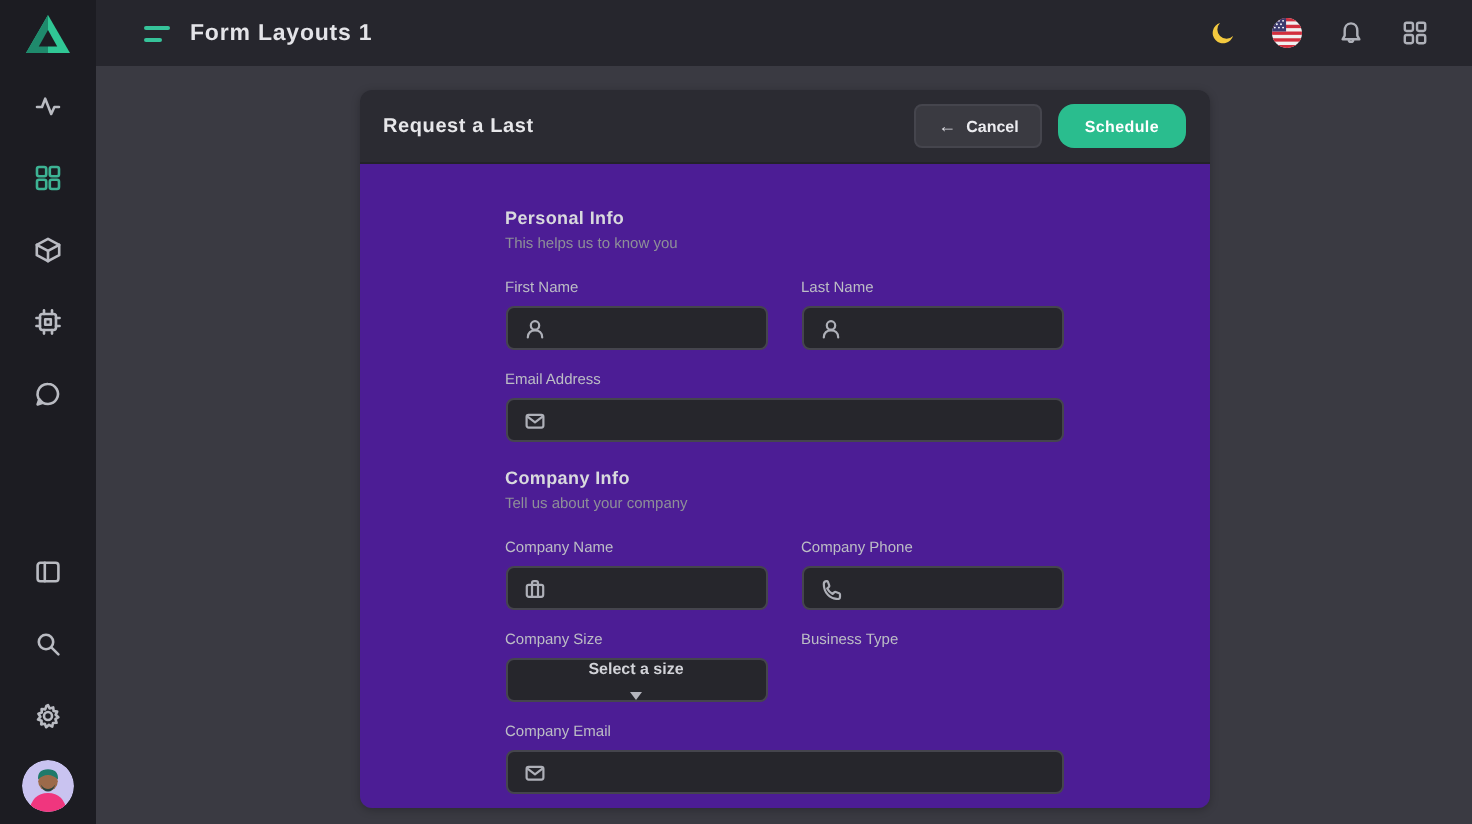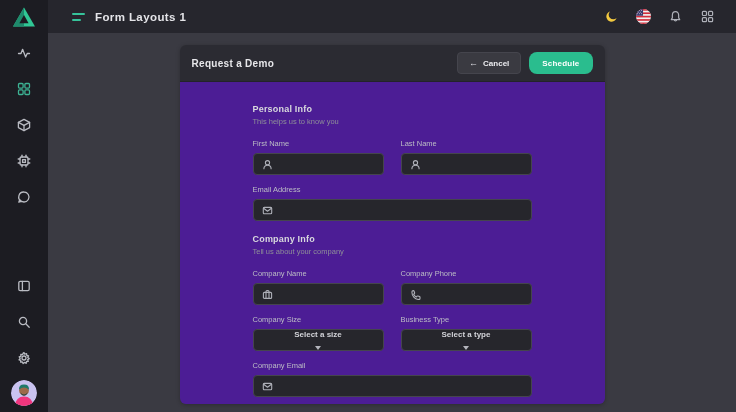--- a/index.html
+++ b/index.html
@@ -206,21 +206,21 @@
             <rect x="8.1" y="8.1" width="4.4" height="4.4" rx="1"></rect>
           </svg>
         </button>
       </div>
     </header>
 
     <div class="content">
       <section class="card">
 
         <div class="card-header">
-          <div class="card-title">Request a Demo</div>
+          <div class="card-title">Request a Last</div>
           <div class="card-actions">
             <button class="btn-cancel">
               <span class="arrow">←</span>
               <span>Cancel</span>
             </button>
             <button class="btn-schedule">Schedule</button>
           </div>
         </div>
 
         <div class="card-body">
@@ -295,24 +295,20 @@
             <div class="row">
               <div class="col field">
                 <label class="field-label">Company Size</label>
                 <div class="select">
                   <span class="select-value">Select a size</span>
                   <span class="chevron"></span>
                 </div>
               </div>
               <div class="col field">
                 <label class="field-label">Business Type</label>
-                <div class="select">
-                  <span class="select-value">Select a type</span>
-                  <span class="chevron"></span>
-                </div>
               </div>
             </div>
 
             <div class="field">
               <label class="field-label">Company Email</label>
               <div class="input">
                 <svg width="11" height="11" viewBox="0 0 11 11">
                   <rect x="1.3" y="2.4" width="8.4" height="6.4" rx="1"></rect>
                   <path d="M1.6 3.2 L5.5 6.2 L9.4 3.2"></path>
                 </svg>

